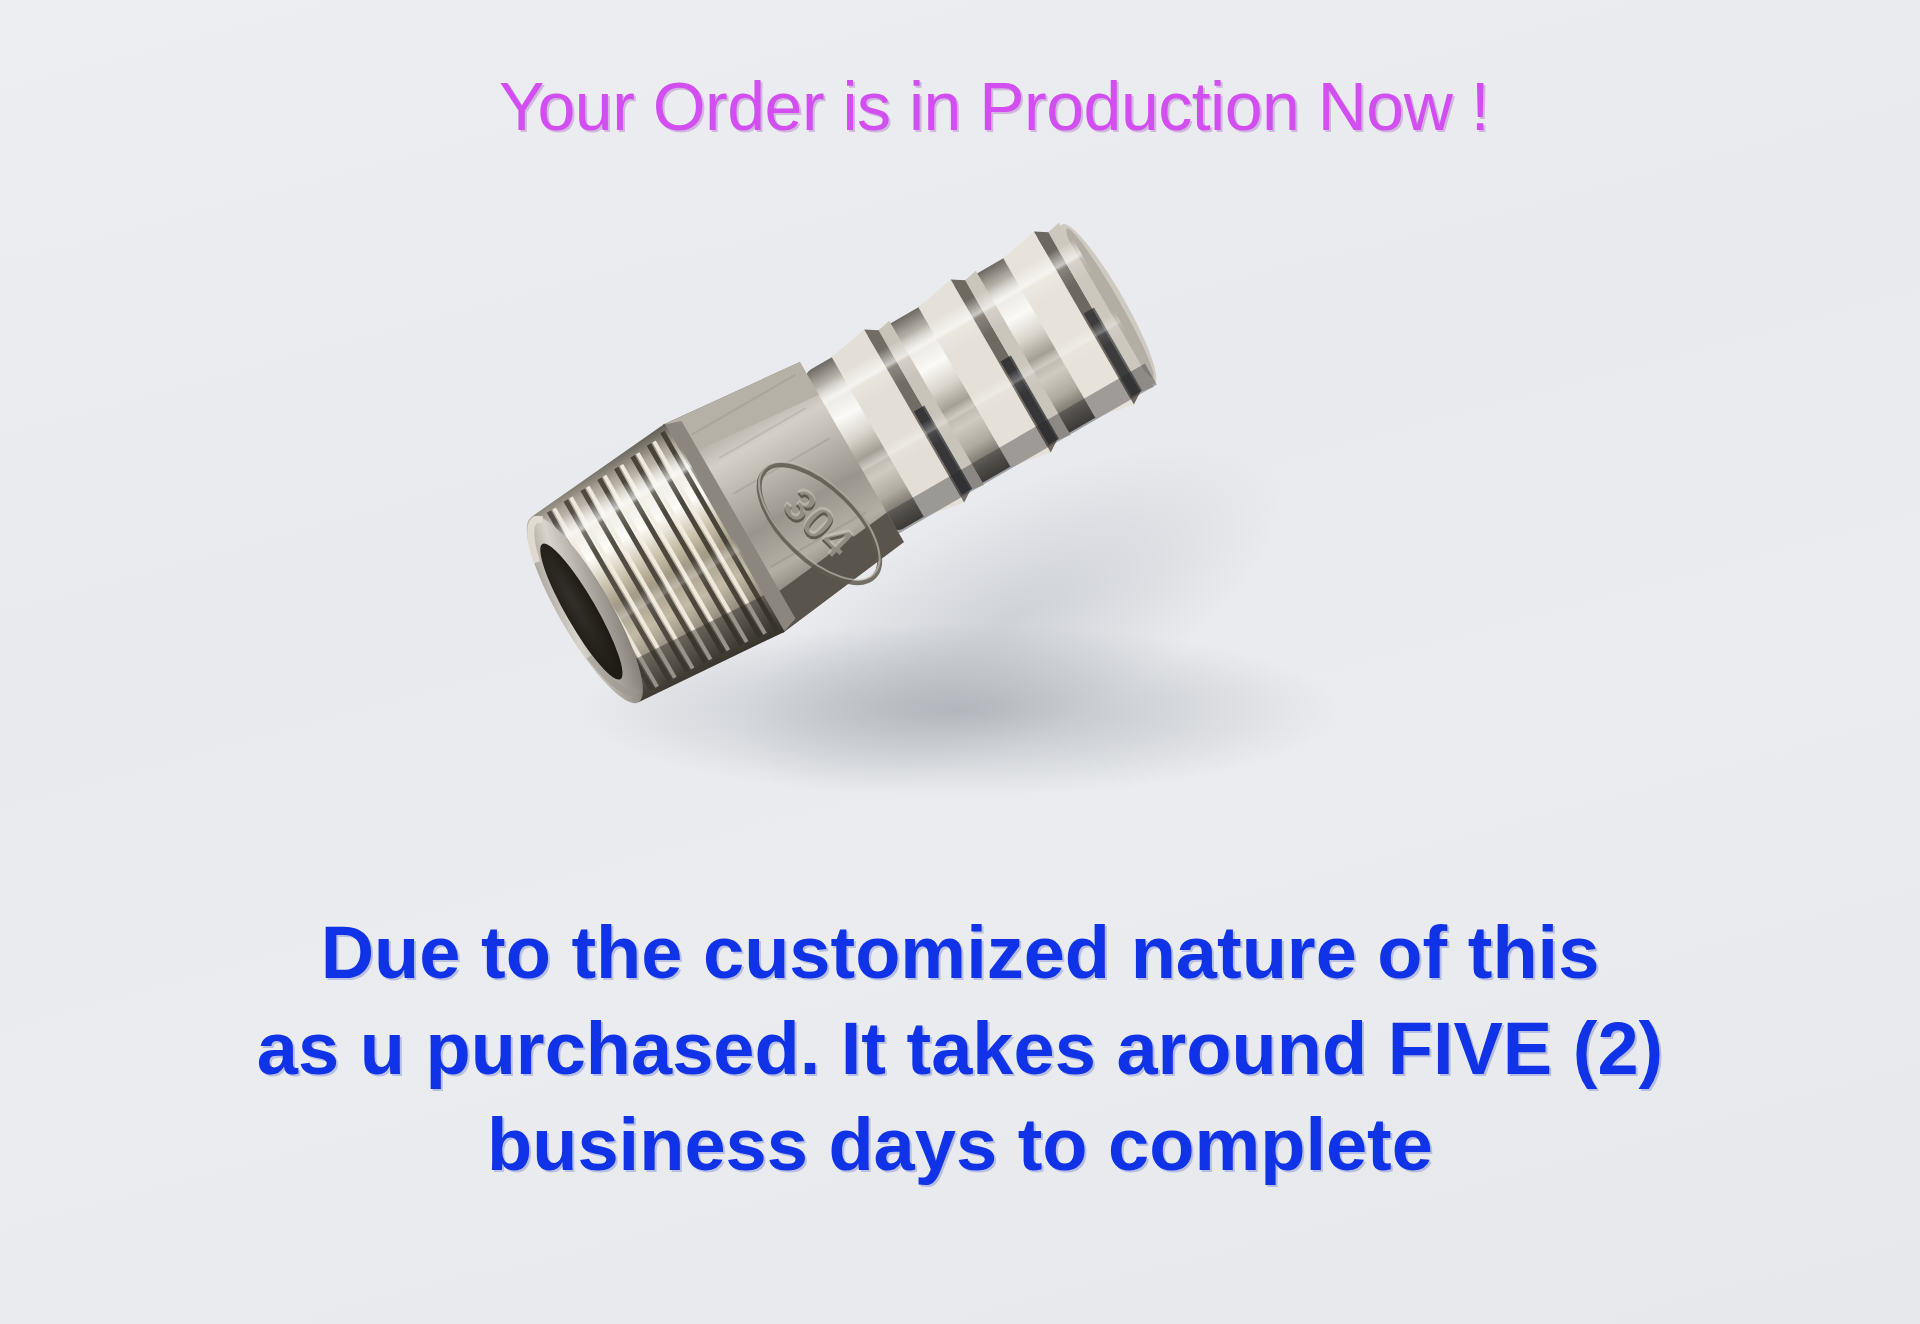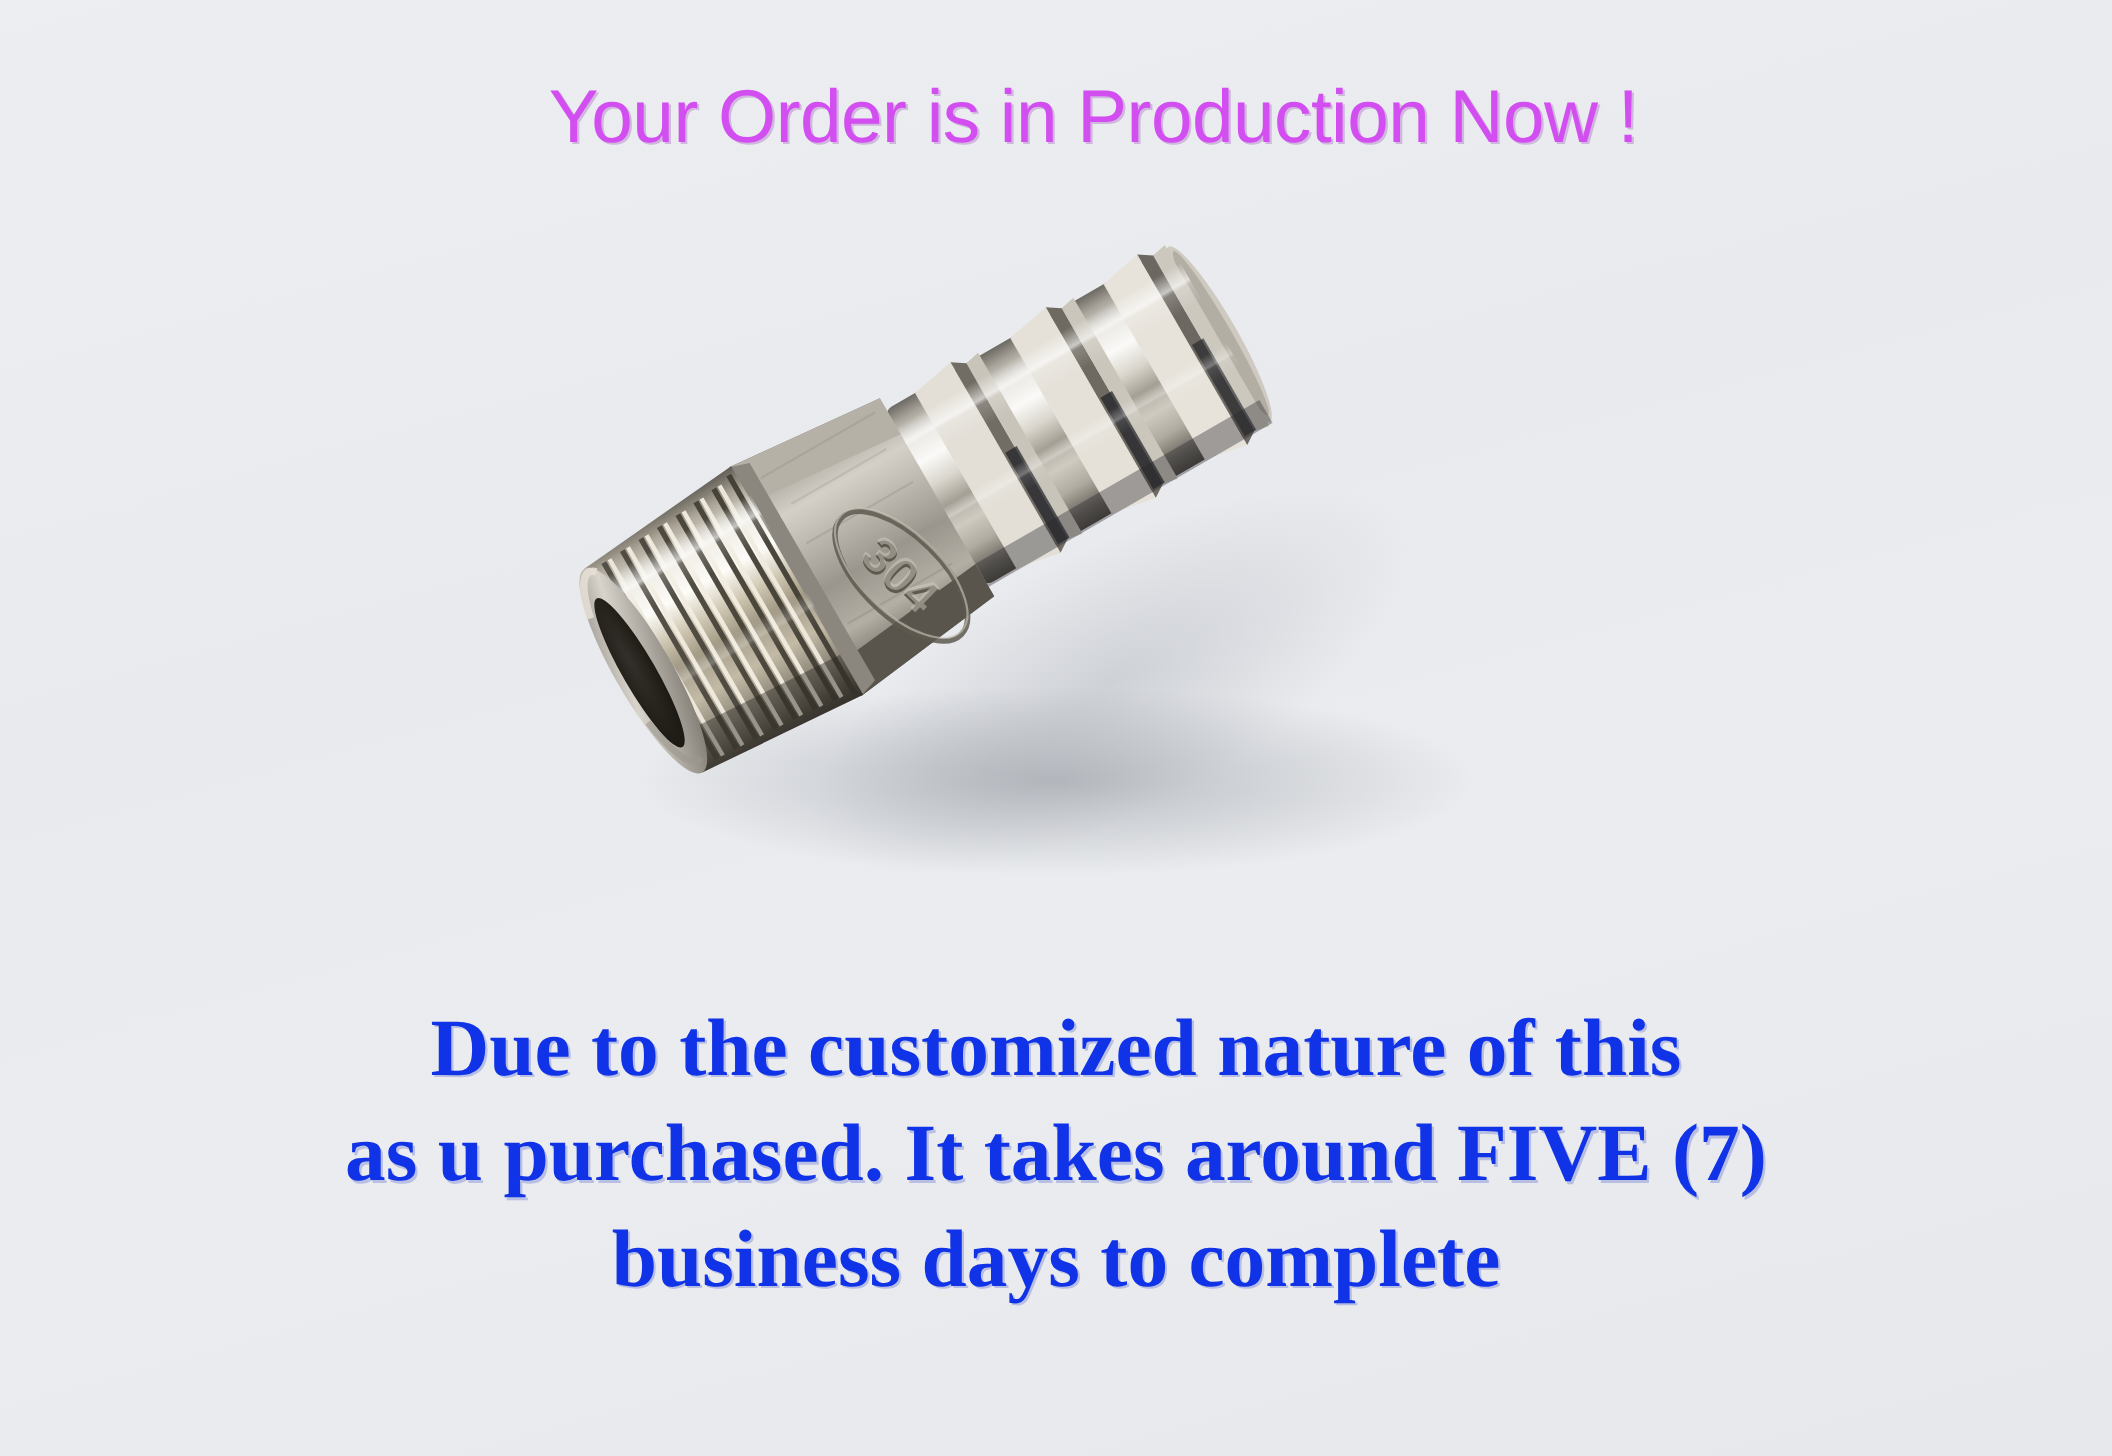--- a/index.html
+++ b/index.html
@@ -48,21 +48,21 @@
     height: 740px;
   }
 
   
   #body-copy {
     position: absolute;
     left: 0;
     top: 905px;
     width: 1920px;
     text-align: center;
-    font-family: Liberation Serif, serif;
+    font-family: Liberation Sans, sans-serif;
     font-weight: bold;
     font-size: 74px;
     line-height: 96px;
     color: #1033e8;
     text-shadow: 2px 2px 0 rgba(40, 60, 190, 0.25);
   }
   #body-copy .line {
     display: block;
     white-space: nowrap;
   }
@@ -244,17 +244,17 @@
           <path d="M -30 46 A 26 107 0 0 0 -4 98" stroke="#9d978d" stroke-width="6" fill="none" opacity="0.6"></path>
         </g>
       </g>
 
       <rect x="0" y="0" width="1920" height="740" fill="none"></rect>
     </svg>
   </div>
 
   <div id="body-copy">
     <span class="line">Due to the customized nature of this</span>
-    <span class="line">as u purchased. It takes around FIVE (7)</span>
+    <span class="line">as u purchased. It takes around FIVE (2)</span>
     <span class="line">business days to complete</span>
   </div>
 
 </div>
 
 </body></html>

